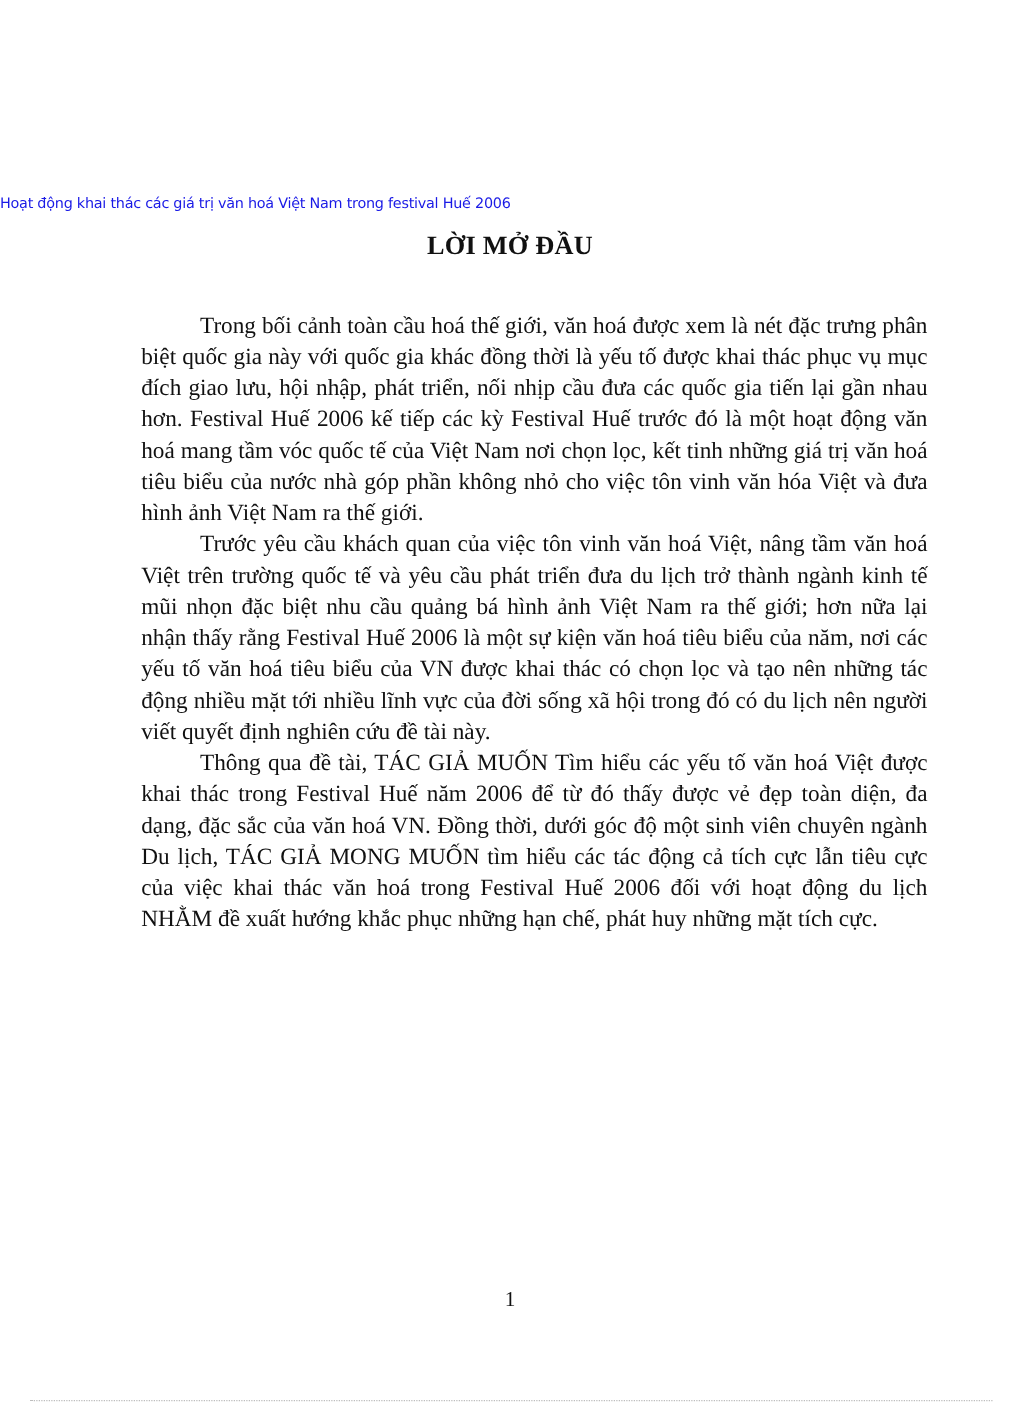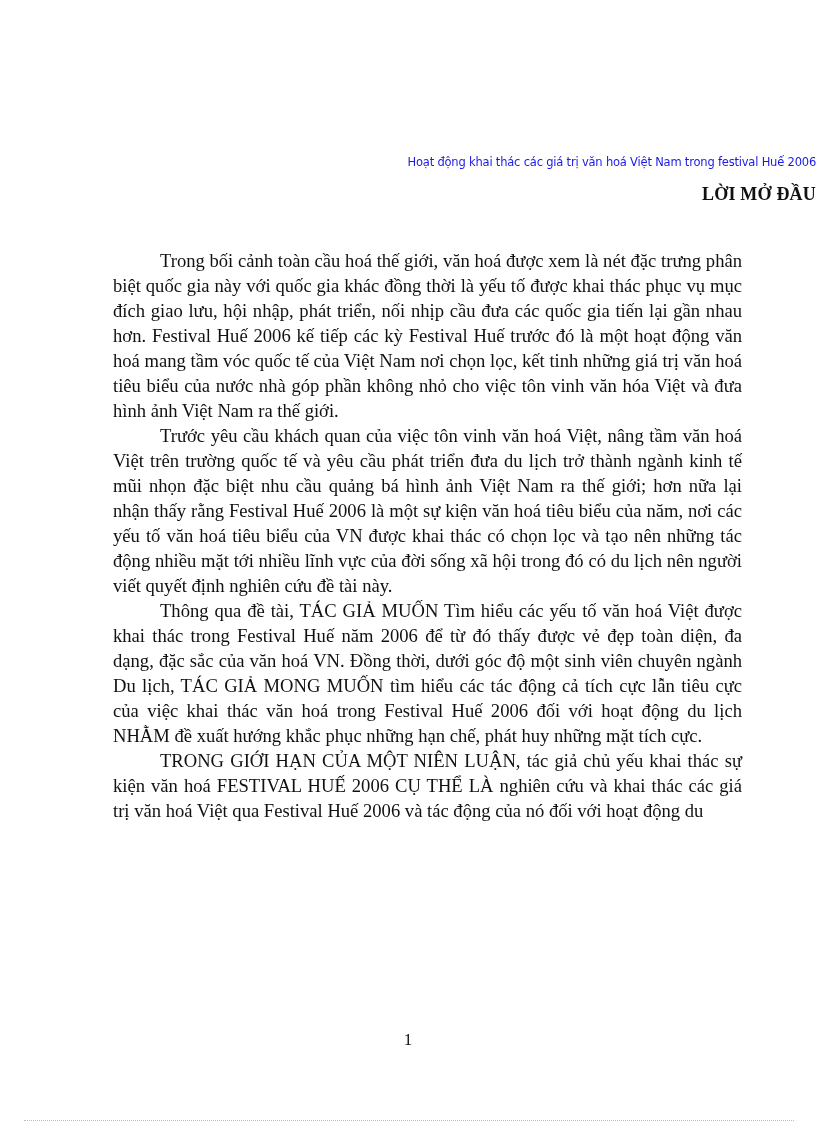--- a/index.html
+++ b/index.html
@@ -1,27 +1,27 @@
 <!DOCTYPE html>
 <html><head>
   <meta charset="utf-8">
   <style>
     html, body { margin: 0; padding: 0; }
     body {
       width: 816px; height: 1123px; background: #ffffff; position: relative; overflow: hidden;
       font-family: "Liberation Serif", "DejaVu Serif", serif; color: #111;
     }
     .header-note {
-      position: absolute; top: 155px; left: 0; width: 816px; text-align: right;
+      position: absolute; top: 155px; left: 0; width: 816px; text-align: left;
       font-family: "DejaVu Sans", "Liberation Sans", sans-serif; font-size: 11.5px; color: #1a1ae6;
       letter-spacing: -0.2px;
     }
     .title {
-      position: absolute; top: 184px; left: 0; width: 816px; text-align: right;
-      font-weight: bold; font-size: 18px; letter-spacing: 0.2px;
+      position: absolute; top: 184px; left: 0; width: 816px; text-align: center;
+      font-weight: bold; font-size: 21px; letter-spacing: 0.2px;
     }
     .body-text {
       position: absolute; top: 248px; left: 113px; width: 629px;
       font-size: 18.6px; line-height: 25px; text-align: justify;
     }
     .body-text p { margin: 0; text-indent: 47px; }
     .page-number {
       position: absolute; top: 1030px; left: 0; width: 816px; text-align: center; font-size: 17px;
     }
     .footer-dots {
@@ -32,17 +32,16 @@
 </head>
 <body>
 
 <div>
   <div class="header-note">Hoạt động khai thác các giá trị văn hoá Việt Nam trong festival Huế 2006</div>
   <div class="title">LỜI MỞ ĐẦU</div>
   <div class="body-text">
     <p>Trong bối cảnh toàn cầu hoá thế giới, văn hoá được xem là nét đặc trưng phân biệt quốc gia này với quốc gia khác đồng thời là yếu tố được khai thác phục vụ mục đích giao lưu, hội nhập, phát triển, nối nhịp cầu đưa các quốc gia tiến lại gần nhau hơn. Festival Huế 2006 kế tiếp các kỳ Festival Huế trước đó là một hoạt động văn hoá mang tầm vóc quốc tế của Việt Nam nơi chọn lọc, kết tinh những giá trị văn hoá tiêu biểu của nước nhà góp phần không nhỏ cho việc tôn vinh văn hóa Việt và đưa hình ảnh Việt Nam ra thế giới.</p>
     <p>Trước yêu cầu khách quan của việc tôn vinh văn hoá Việt, nâng tầm văn hoá Việt trên trường quốc tế và yêu cầu phát triển đưa du lịch trở thành ngành kinh tế mũi nhọn đặc biệt nhu cầu quảng bá hình ảnh Việt Nam ra thế giới; hơn nữa lại nhận thấy rằng Festival Huế 2006 là một sự kiện văn hoá tiêu biểu của năm, nơi các yếu tố văn hoá tiêu biểu của VN được khai thác có chọn lọc và tạo nên những tác động nhiều mặt tới nhiều lĩnh vực của đời sống xã hội trong đó có du lịch nên người viết quyết định nghiên cứu đề tài này.</p>
     <p>Thông qua đề tài, TÁC GIẢ MUỐN Tìm hiểu các yếu tố văn hoá Việt được khai thác trong Festival Huế năm 2006 để từ đó thấy được vẻ đẹp toàn diện, đa dạng, đặc sắc của văn hoá VN. Đồng thời, dưới góc độ một sinh viên chuyên ngành Du lịch, TÁC GIẢ MONG MUỐN tìm hiểu các tác động cả tích cực lẫn tiêu cực của việc khai thác văn hoá trong Festival Huế 2006 đối với hoạt động du lịch NHẰM đề xuất hướng khắc phục những hạn chế, phát huy những mặt tích cực.</p>
-    <p>TRONG GIỚI HẠN CỦA MỘT NIÊN LUẬN, tác giả chủ yếu khai thác sự kiện văn hoá FESTIVAL HUẾ 2006 CỤ THỂ LÀ nghiên cứu và khai thác các giá trị văn hoá Việt qua Festival Huế 2006 và tác động của nó đối với hoạt động du</p>
   </div>
   <div class="page-number">1</div>
   <div class="footer-dots"></div>
 </div>
 
 </body></html>

